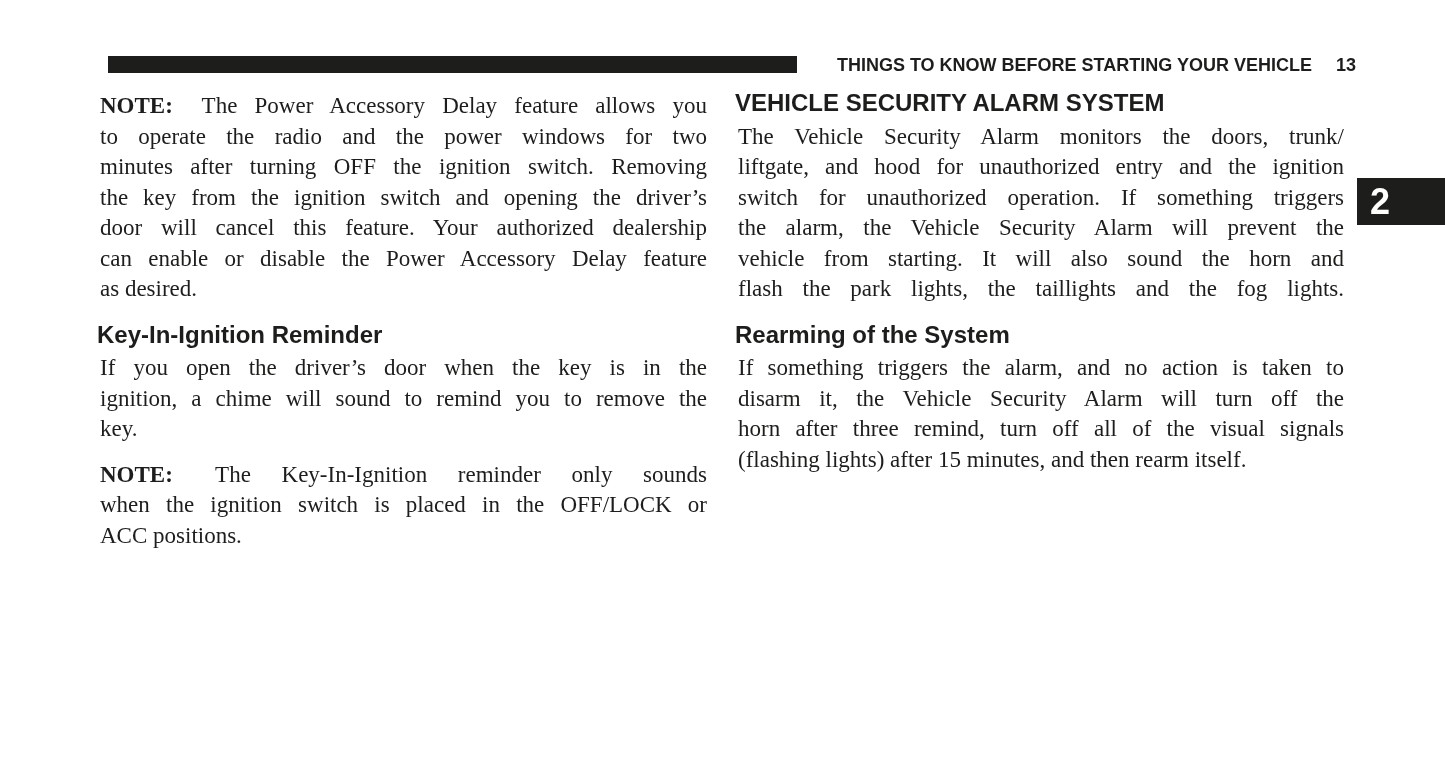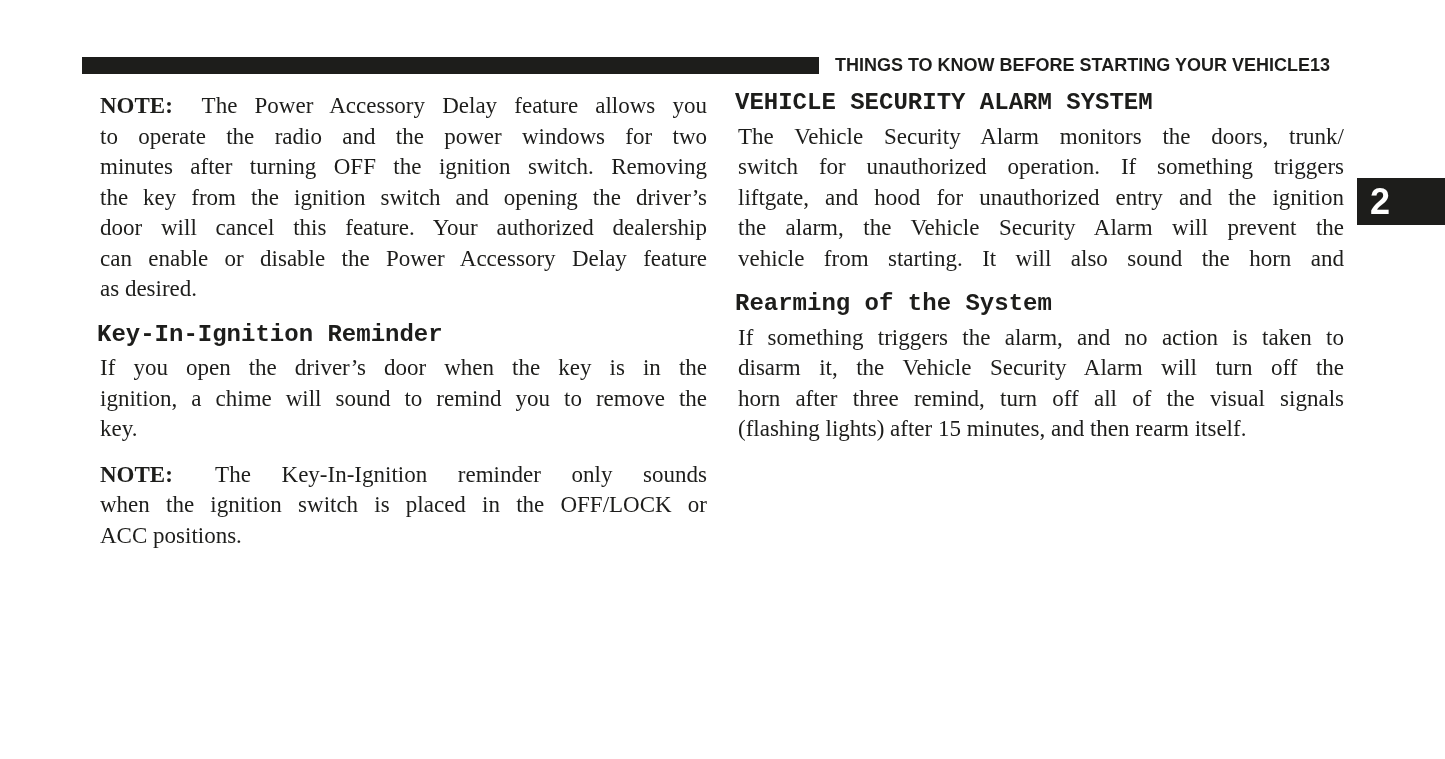--- a/index.html
+++ b/index.html
@@ -13,23 +13,23 @@
     overflow: hidden;
   }
   .page {
     position: absolute; left: 0; top: 0;
     width: 1445px; height: 759px;
     background: #ffffff;
   }
 
   
   .running-header {
-    position: absolute; left: 82px; top: 56px;
+    position: absolute; left: 108px; top: 56px;
     width: 1248px; height: 18px;
-    display: flex; align-items: flex-end;
+    display: flex; align-items: flex-start; gap: 24px;
   }
   .header-bar {
     flex: 1 1 auto; height: 17px;
     background: #1d1d1b;
     margin-right: 16px;
   }
   .header-title, .header-page-number {
     font-family: "Liberation Sans", sans-serif;
     font-weight: bold;
     font-size: 18px;
@@ -54,21 +54,21 @@
     text-align-last: justify;
   }
   .line.last { text-align-last: left; }
 
   .note-label {
     font-weight: bold;
     margin-right: 12px;
   }
 
   .sub-heading {
-    font-family: Liberation Mono, monospace;
+    font-family: Liberation Sans, sans-serif;
     font-weight: bold;
     font-size: 24px;
     line-height: 30.5px;
     margin: 0;
     letter-spacing: 0;
   }
   .mt { margin-top: 15px; }
 
   
   .section-tab {
@@ -135,24 +135,25 @@
     </div>
 
   </div>
 
   <div class="col col-right">
 
     <h2 class="sub-heading">VEHICLE SECURITY ALARM SYSTEM</h2>
 
     <div class="para">
       <div class="line">The Vehicle Security Alarm monitors the doors, trunk/</div>
+      <div class="line">liftgate, and hood for unauthorized entry and the ignition</div>
       <div class="line">switch for unauthorized operation. If something triggers</div>
-      <div class="line">liftgate, and hood for unauthorized entry and the ignition</div>
       <div class="line">the alarm, the Vehicle Security Alarm will prevent the</div>
       <div class="line">vehicle from starting. It will also sound the horn and</div>
+      <div class="line">flash the park lights, the taillights and the fog lights.</div>
     </div>
 
     <h2 class="sub-heading mt">Rearming of the System</h2>
 
     <div class="para">
       <div class="line">If something triggers the alarm, and no action is taken to</div>
       <div class="line">disarm it, the Vehicle Security Alarm will turn off the</div>
       <div class="line">horn after three remind, turn off all of the visual signals</div>
       <div class="line last">(flashing lights) after 15 minutes, and then rearm itself.</div>
     </div>

